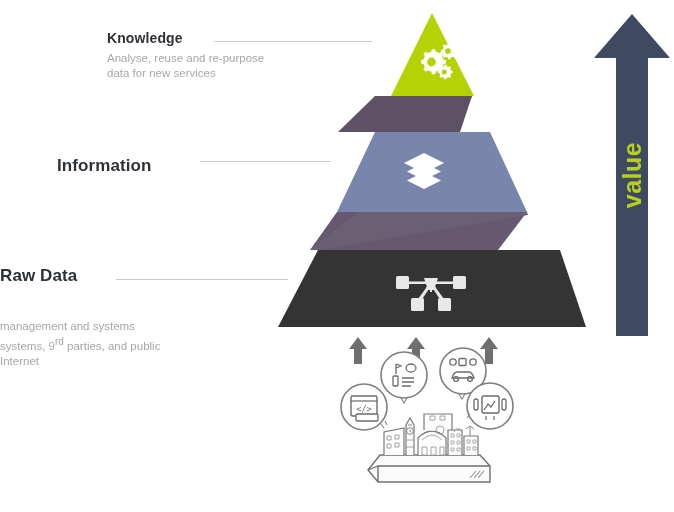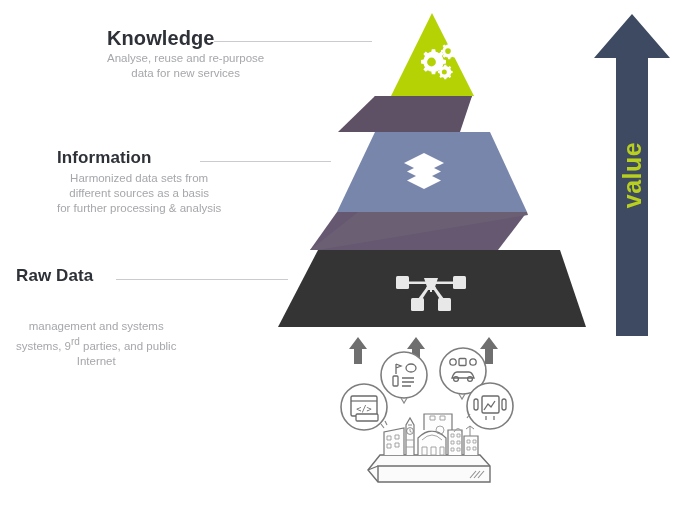--- a/index.html
+++ b/index.html
@@ -7,31 +7,31 @@
        font-family:"Liberation Sans","DejaVu Sans",sans-serif;}
   .stage{position:absolute;inset:0;width:674px;height:512px;}
 
   
   .label-group{position:absolute;}
   .label-title{
      font-size:17px;font-weight:bold;color:#2e3137;letter-spacing:.1px;
      white-space:nowrap;line-height:20px;}
   .label-body{
      font-size:11.5px;color:#a6a7ab;line-height:15px;white-space:pre-line;
-     margin-top:3px;text-align:center;}
+     margin-top:3px;}
   .rule{position:absolute;height:1px;background:#c9cbd0;}
 
   #grp-knowledge{left:107px;top:28px;}
-  #grp-knowledge .label-title{font-size:20px;}
+  #grp-knowledge .label-title{font-size:14px;}
   #rule-knowledge{left:214px;top:41px;width:158px;}
 
-  #grp-information{left:57px;top:148px;}
+  #grp-information{left:57px;top:156px;}
   #rule-information{left:200px;top:161px;width:131px;}
 
-  #grp-rawdata{left:16px;top:266px;}
+  #grp-rawdata{left:0;top:266px;}
   #rule-rawdata{left:116px;top:279px;width:172px;}
 
   
   .pyr{position:absolute;left:0;top:0;width:674px;height:512px;
        pointer-events:none;}
 
   
   .value-wrap{position:absolute;left:592px;top:12px;width:80px;height:326px;}
   .value-text{
      position:absolute;left:50%;top:50%;
@@ -113,23 +113,20 @@
 
   <div class="label-group" id="grp-knowledge">
     <div class="label-title">Knowledge</div>
     <div class="label-body">Analyse, reuse and re-purpose
 data for new services</div>
   </div>
   <div class="rule" id="rule-knowledge"></div>
 
   <div class="label-group" id="grp-information">
     <div class="label-title">Information</div>
-    <div class="label-body">Harmonized data sets from
-different sources as a basis
-for further processing &amp; analysis</div>
   </div>
   <div class="rule" id="rule-information"></div>
 
   <div class="label-group" id="grp-rawdata">
     <div class="label-title">Raw Data</div>
     <div class="label-body"><br><br><span>management and systems</span><br><span>systems, 9</span><sup style="font-size:10px">rd</sup><span> parties, and public</span><br><span>Internet</span></div>
   </div>
   <div class="rule" id="rule-rawdata"></div>
 
   <div class="value-wrap">

